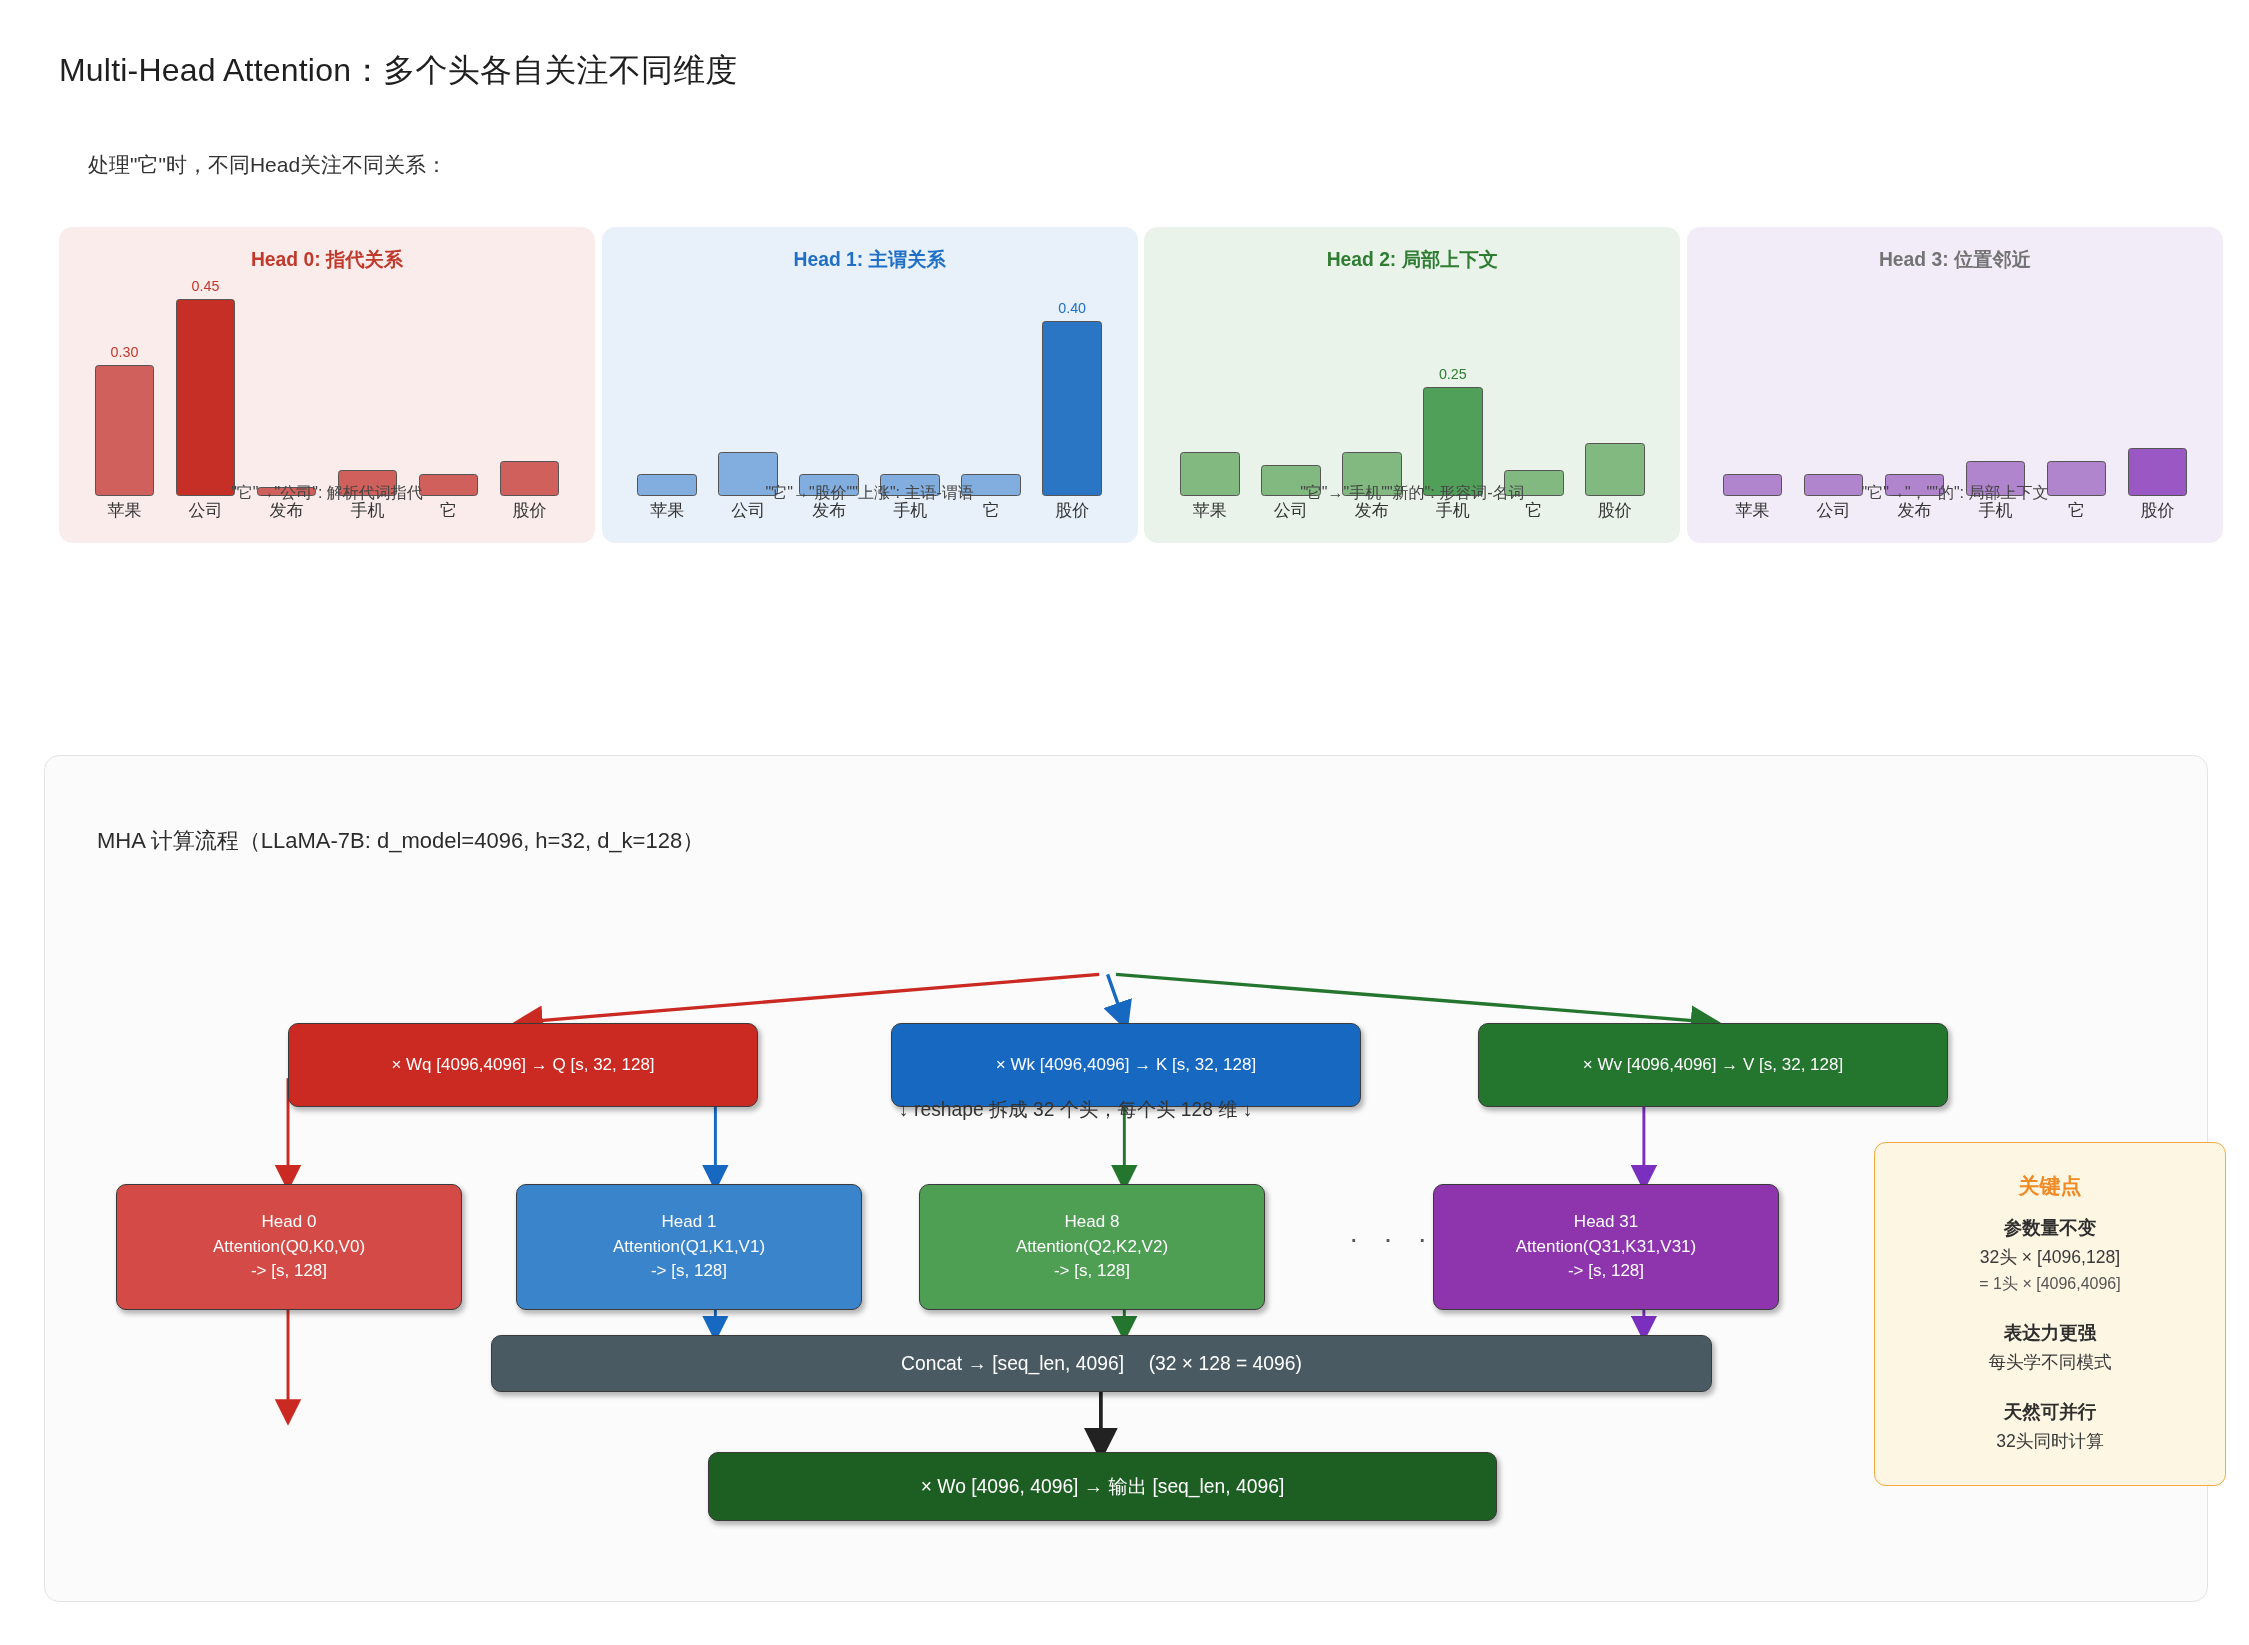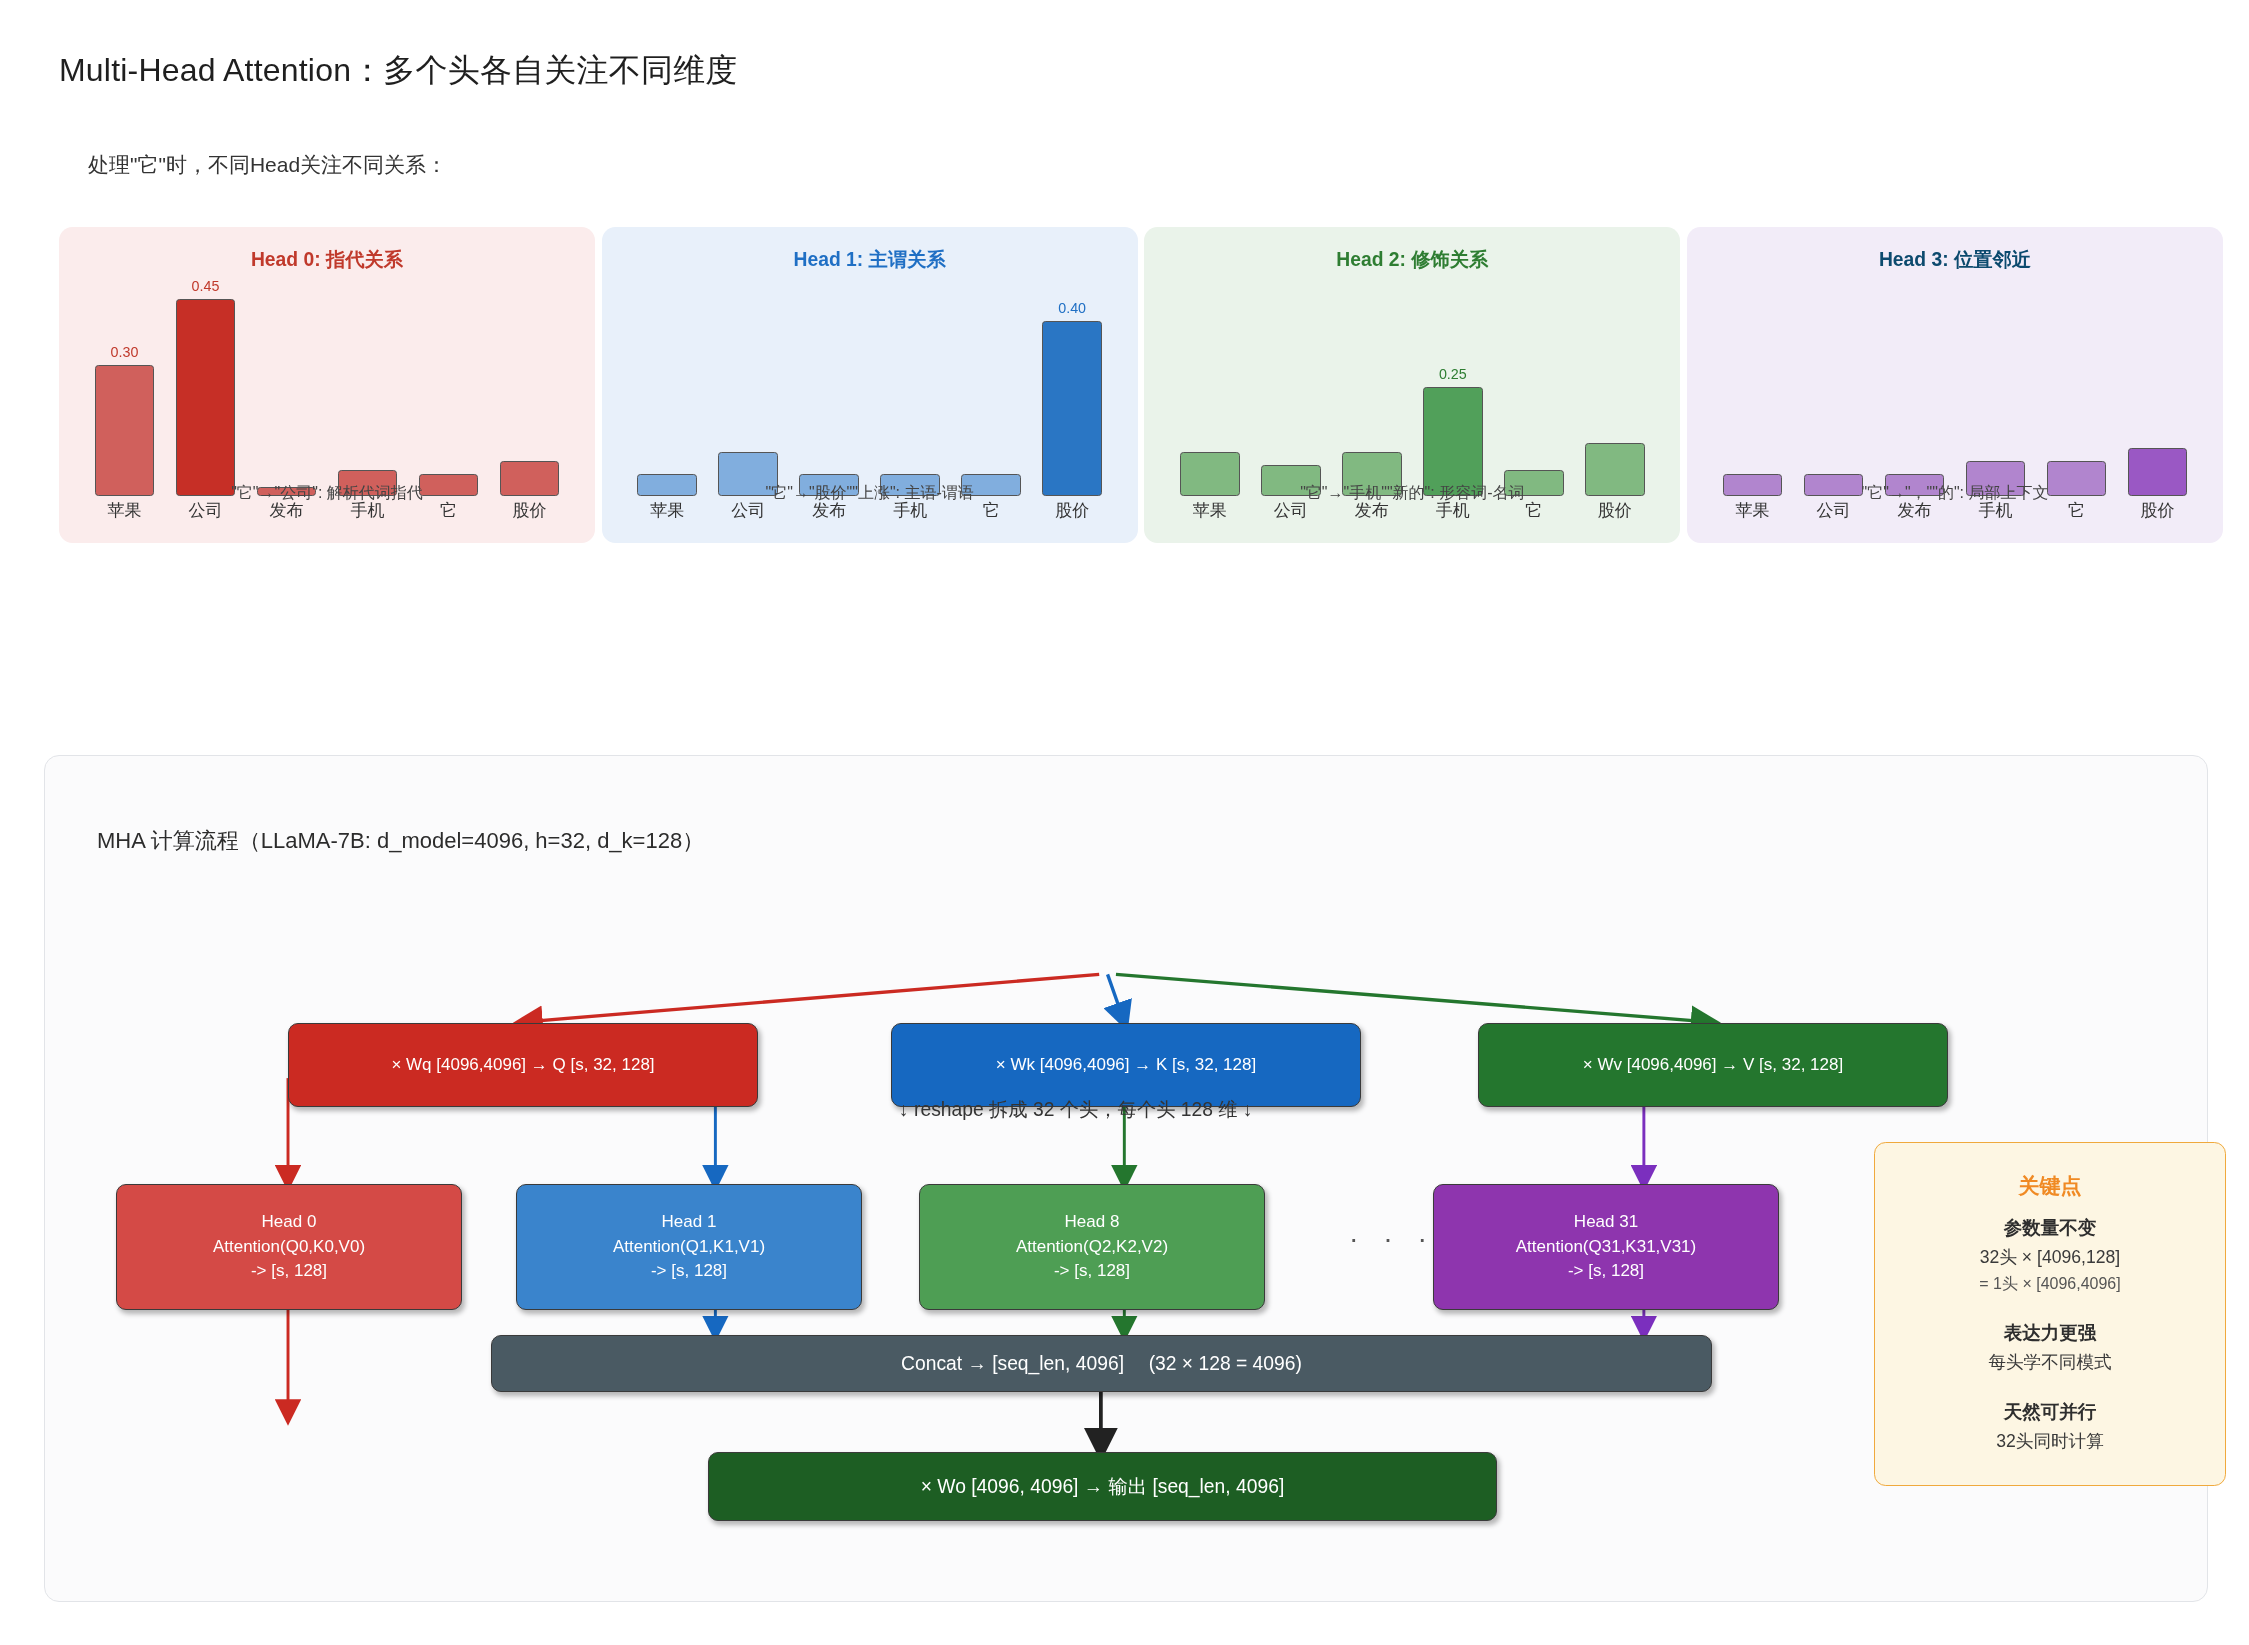--- a/index.html
+++ b/index.html
@@ -205,21 +205,21 @@
           <div class="xlabel">苹果</div>
           <div class="xlabel">公司</div>
           <div class="xlabel">发布</div>
           <div class="xlabel">手机</div>
           <div class="xlabel">它</div>
           <div class="xlabel">股价</div>
         </div>
         <div class="panel-note">"它"→"股价""上涨": 主语-谓语</div>
       </div>
       <div class="panel" style="background: rgb(234, 243, 234);">
-        <div class="panel-title" style="color: rgb(46, 125, 50);">Head 2: 修饰关系</div>
+        <div class="panel-title" style="color: rgb(46, 125, 50);">Head 2: 局部上下文</div>
         <div class="plot">
           <div class="bars">
             <div class="bar-slot">
               <div class="bar" style="height: 20%; background: rgb(129, 185, 129);"></div>
             </div>
             <div class="bar-slot">
               <div class="bar" style="height: 14%; background: rgb(129, 185, 129);"></div>
             </div>
             <div class="bar-slot">
               <div class="bar" style="height: 20%; background: rgb(129, 185, 129);"></div>
@@ -240,21 +240,21 @@
           <div class="xlabel">苹果</div>
           <div class="xlabel">公司</div>
           <div class="xlabel">发布</div>
           <div class="xlabel">手机</div>
           <div class="xlabel">它</div>
           <div class="xlabel">股价</div>
         </div>
         <div class="panel-note">"它"→"手机""新的": 形容词-名词</div>
       </div>
       <div class="panel" style="background: rgb(242, 236, 248);">
-        <div class="panel-title" style="color: #0c4a6e;">Head 3: 位置邻近</div>
+        <div class="panel-title" style="color: #737373;">Head 3: 位置邻近</div>
         <div class="plot">
           <div class="bars">
             <div class="bar-slot">
               <div class="bar" style="height: 10%; background: rgb(177, 133, 206);"></div>
             </div>
             <div class="bar-slot">
               <div class="bar" style="height: 10%; background: rgb(177, 133, 206);"></div>
             </div>
             <div class="bar-slot">
               <div class="bar" style="height: 10%; background: rgb(177, 133, 206);"></div>

